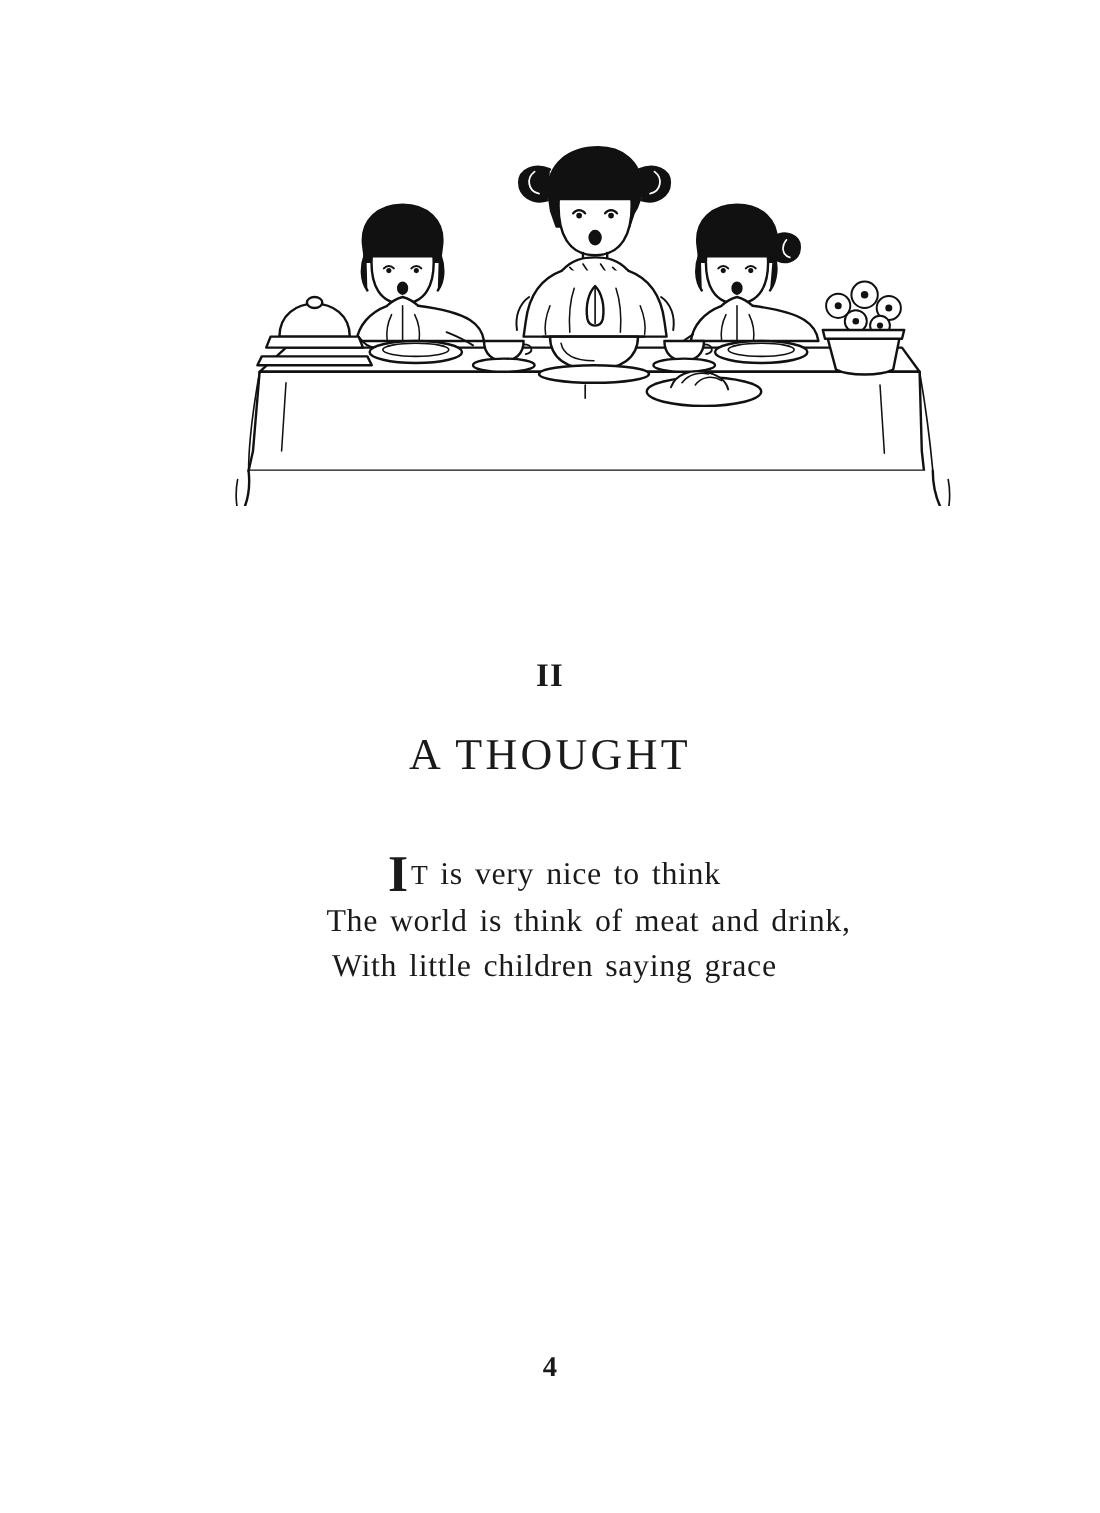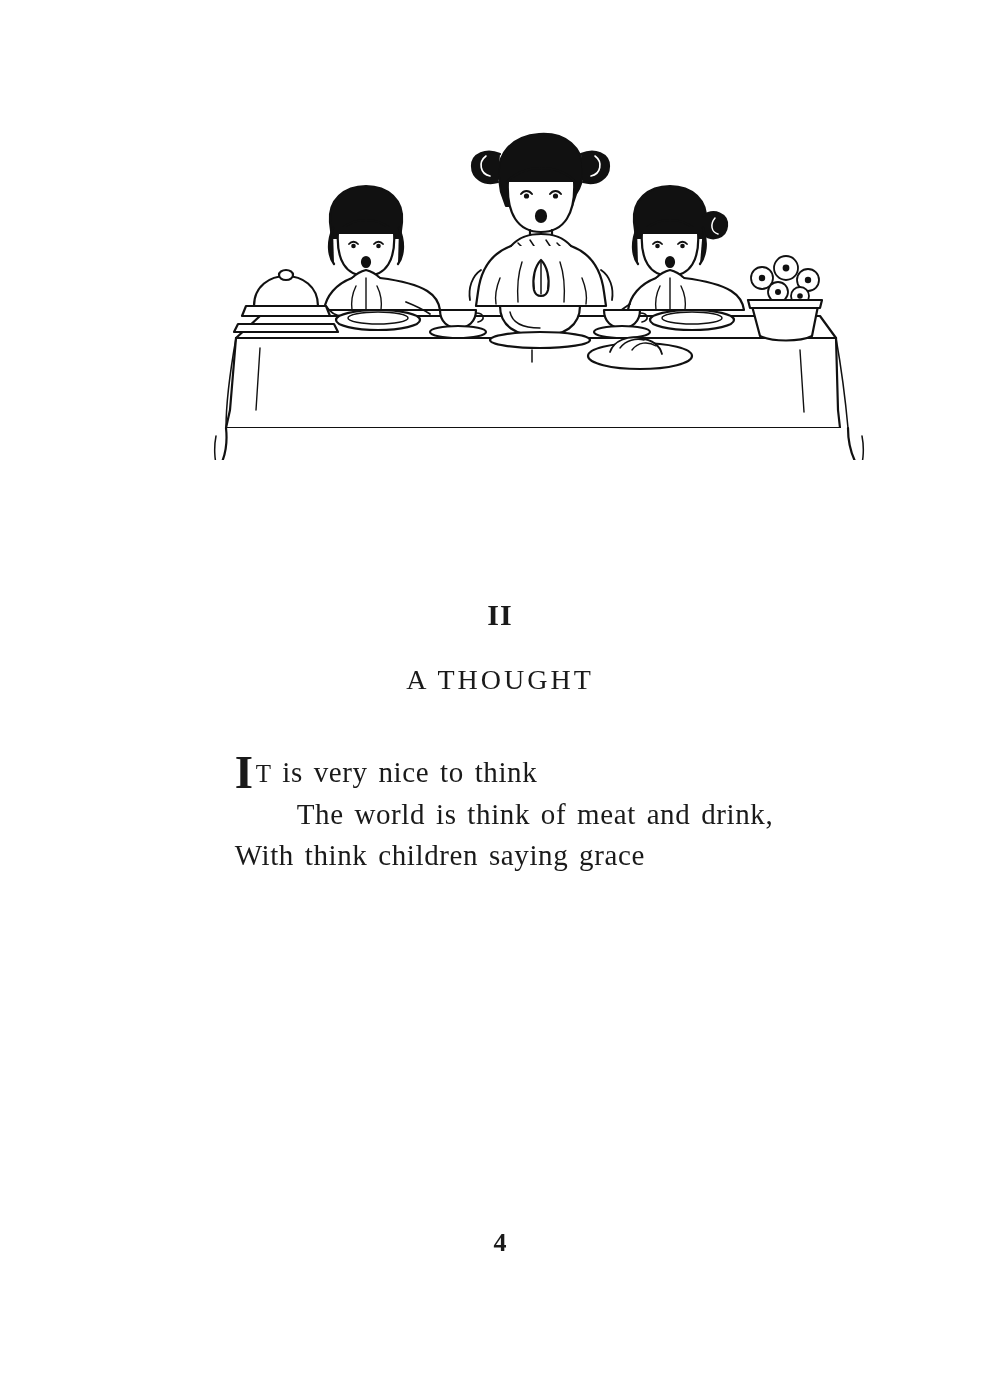--- a/index.html
+++ b/index.html
@@ -51,34 +51,35 @@
     font-family: "Liberation Serif", serif;
     font-weight: bold;
     font-size: 30px;
     letter-spacing: 1px;
     margin: 0 0 36px 0;
     line-height: 1;
   }
 
   .poem-title {
     font-family: "Liberation Serif", serif;
-    font-size: 28px;
+    font-size: 40px;
     letter-spacing: 3px;
     margin: 0 0 58px 0;
     line-height: 1;
   }
 
   .poem-lines {
     display: inline-block;
-    text-align: left;
+    text-align: center;
     font-size: 29px;
     line-height: 41px;
     letter-spacing: 0.6px;
     word-spacing: 3px;
     margin-left: 8px;
+    margin-top: 11px;
   }
   .poem-lines .line {
     white-space: pre;
     display: block;
   }
   .poem-lines .indent {
     padding-left: 62px;
   }
   .dropcap {
     font-size: 47px;
@@ -287,19 +288,19 @@
     </svg>
   </div>
 
   <div class="poem-block">
     <div class="numeral">II</div>
     <div class="poem-title">A THOUGHT</div>
 
     <div class="poem-lines">
       <span class="line"><span class="dropcap">I</span><span class="smallcaps-after">T</span><span> is very nice to think</span></span>
       <span class="line indent">The world is think of meat and drink,</span>
-      <span class="line">With think children saying grace</span>
+      <span class="line">With little children saying grace</span>
     </div>
   </div>
 
   <div class="folio">4</div>
 
 </div>
 
 </body></html>

